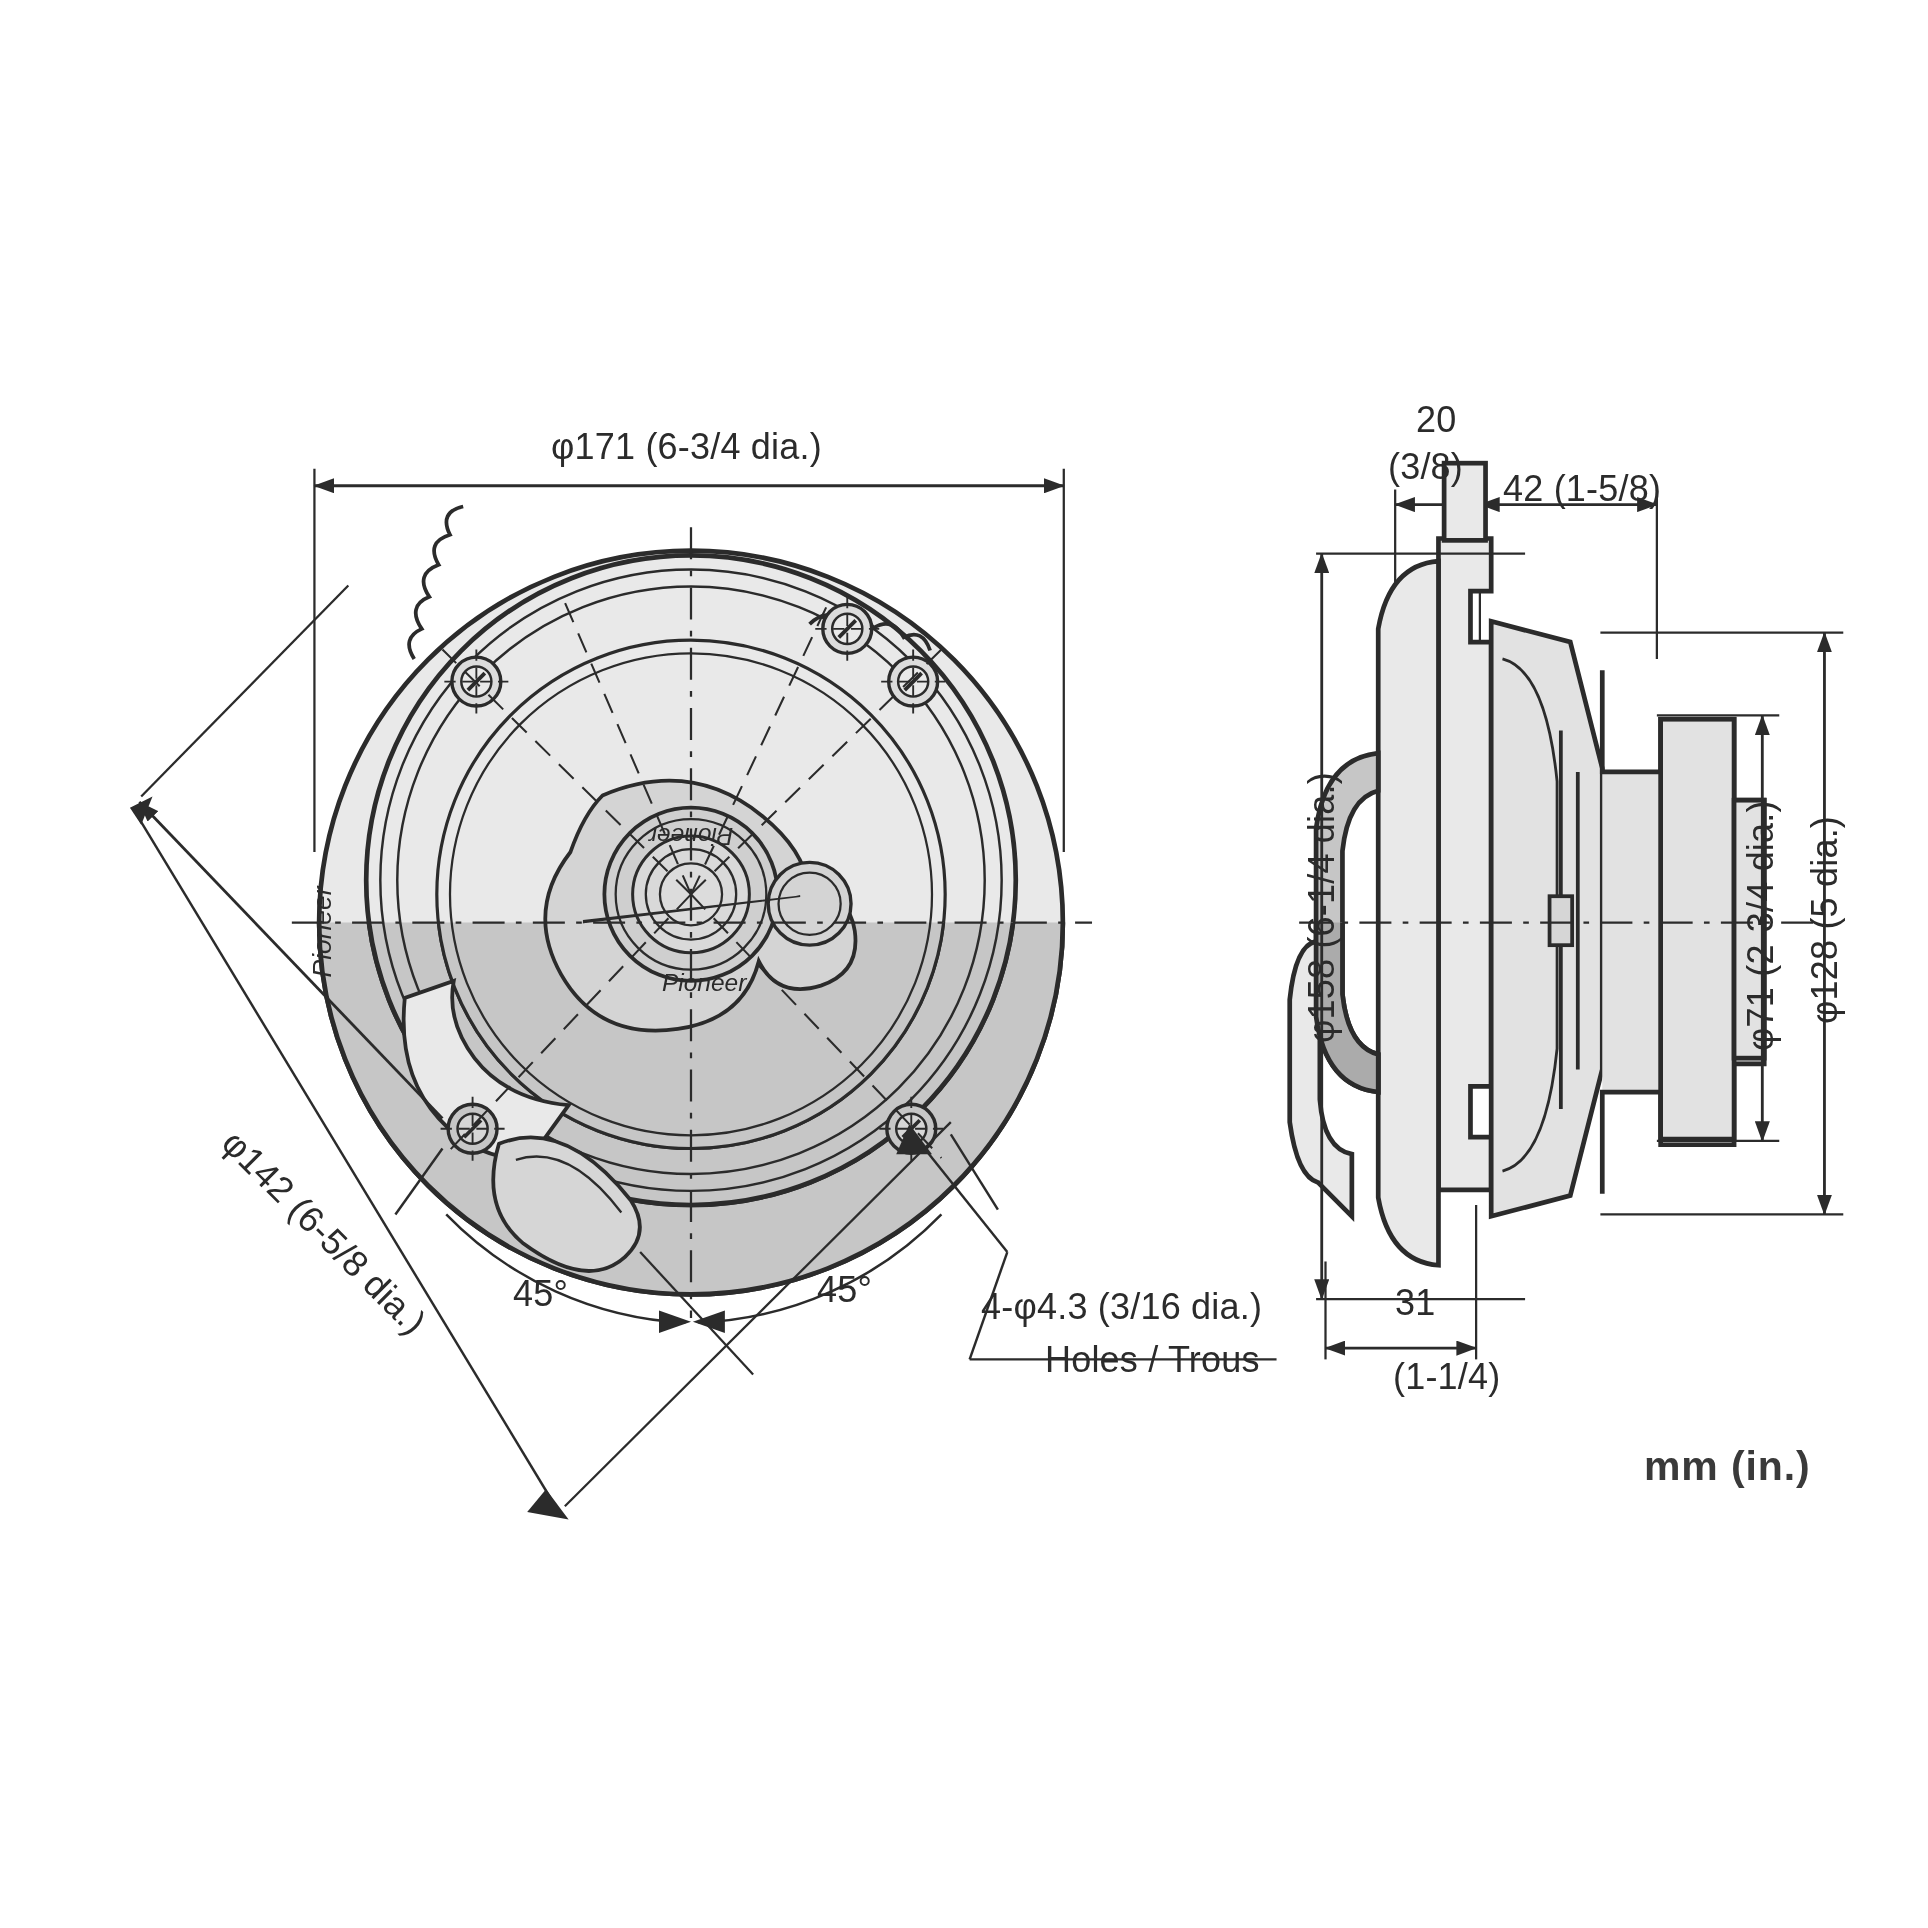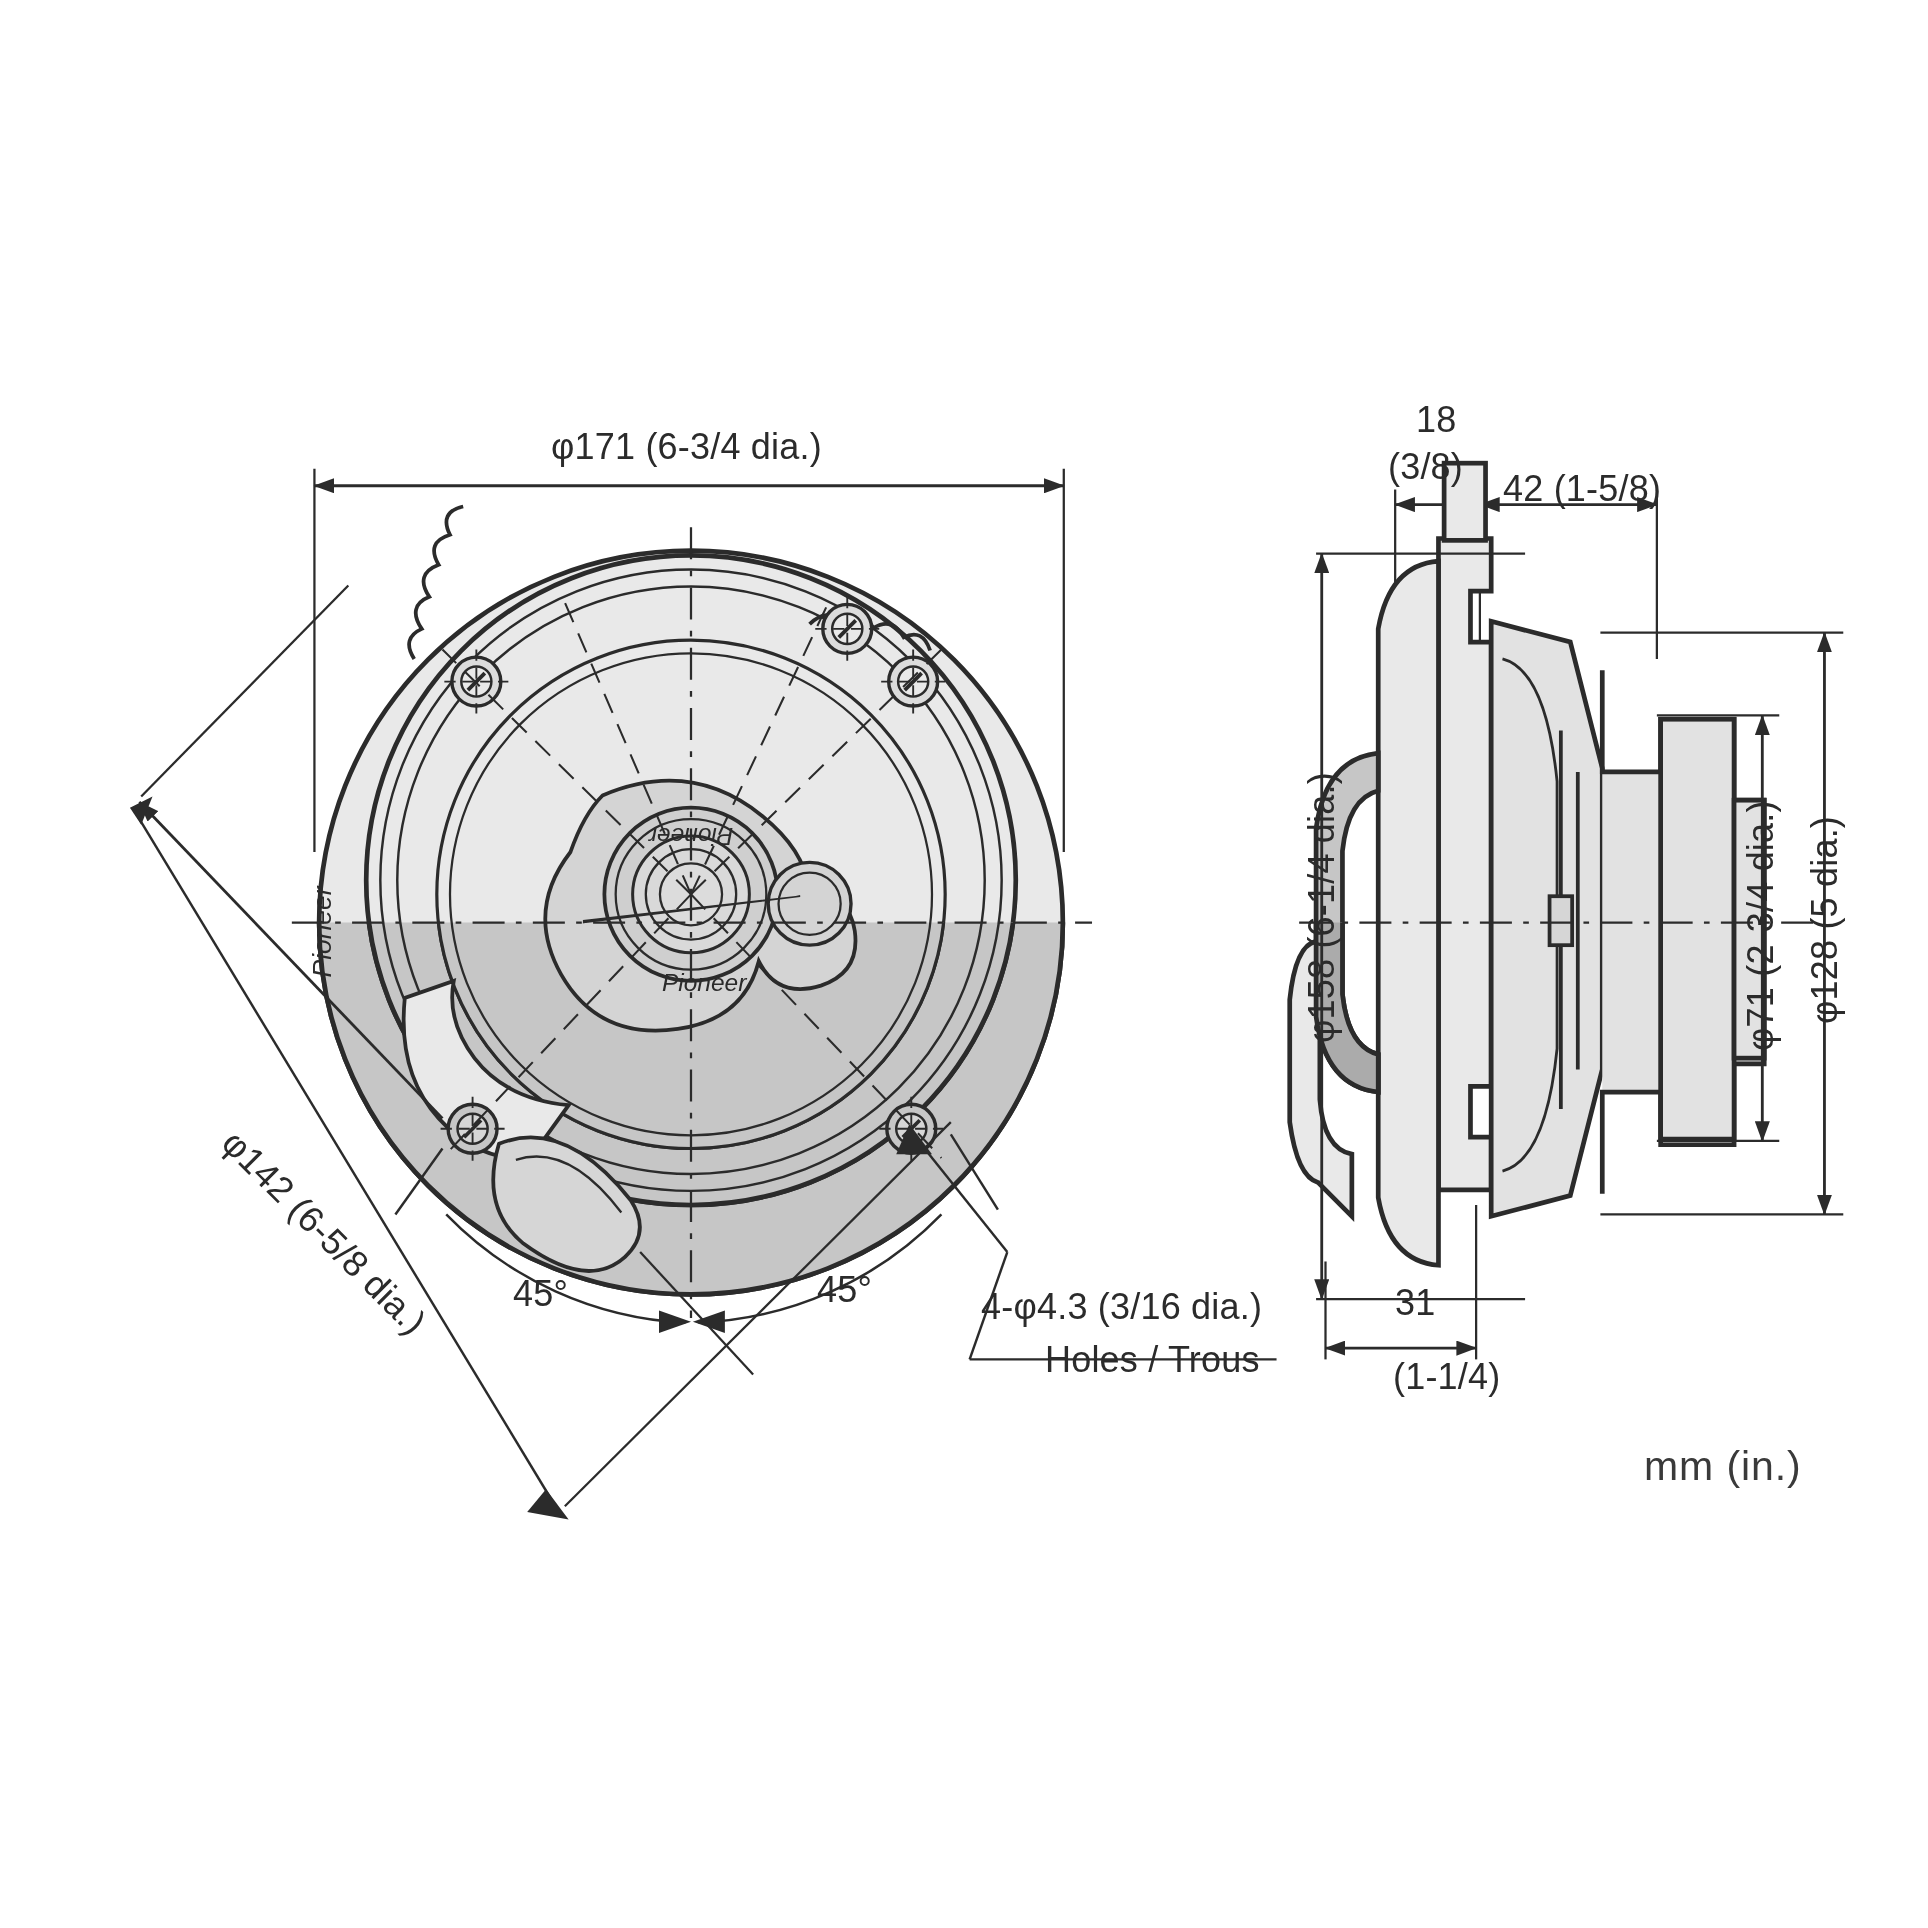--- a/index.html
+++ b/index.html
@@ -32,21 +32,21 @@
     position: absolute;
     font-family: "Liberation Sans", sans-serif;
     font-size: 36px;
     color: #2b2b2b;
     white-space: nowrap;
     letter-spacing: 0.2px;
   }
   .units {
     position: absolute;
     font-family: "Liberation Sans", sans-serif;
-    font-weight: normal;
+    font-weight: bold;
     font-size: 41px;
     color: #3a3a3a;
     white-space: nowrap;
     letter-spacing: 0.9px;
   }
   .rot90 { transform-origin: 0 0; transform: rotate(-90deg); }
   .rot45 { transform-origin: 0 0; transform: rotate(45deg); }
 </style>
 </head>
 <body>
@@ -302,21 +302,21 @@
   <div class="dimlabel rot45" style="left:243px; top:1122px;">φ142 (6-5/8 dia.)</div>
 
   <div class="dimlabel" style="left:513px; top:1273px;">45°</div>
 
   <div class="dimlabel" style="left:817px; top:1269px;">45°</div>
 
   <div class="dimlabel" style="left:981px; top:1286px;">4-φ4.3 (3/16 dia.)</div>
 
   <div class="dimlabel" style="left:1045px; top:1339px;">Holes / Trous</div>
 
-  <div class="dimlabel" style="left:1416px; top:399px;">18</div>
+  <div class="dimlabel" style="left:1416px; top:399px;">20</div>
 
   <div class="dimlabel" style="left:1388px; top:446px;">(3/8)</div>
 
   <div class="dimlabel" style="left:1503px; top:468px;">42 (1-5/8)</div>
 
   <div class="dimlabel rot90" style="left:1301px; top:1043px;">φ158 (6-1/4 dia.)</div>
 
   <div class="dimlabel rot90" style="left:1740px; top:1051px;">φ71 (2-3/4 dia.)</div>
 
   <div class="dimlabel rot90" style="left:1804px; top:1024px;">φ128 (5 dia.)</div>

